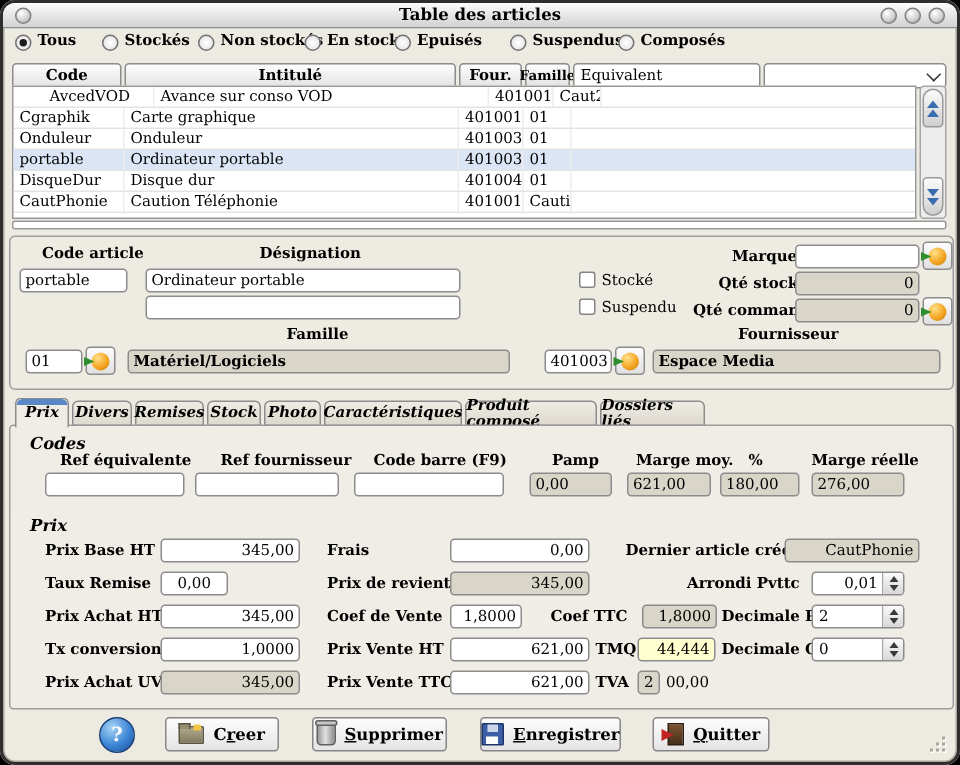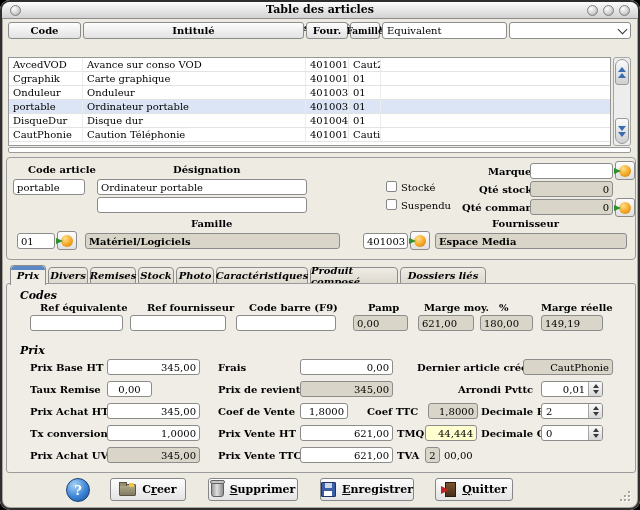--- a/index.html
+++ b/index.html
@@ -38,21 +38,21 @@
       background:radial-gradient(#ffffff,#dedede);border:1px solid #737373;}
   .radio.sel::after{content:"";display:block;width:5px;height:5px;border-radius:50%;background:#1d1d1d;margin:2px auto;}
   .spin{position:absolute;height:16px;box-sizing:border-box;background:#fff;border:1px solid #8c8c8c;border-radius:3px;
       font-size:10px;display:flex;align-items:center;padding-left:4px;}
   .spin .btns{position:absolute;right:0;top:0;bottom:0;width:13px;border-left:1px solid #a5a5a5;
       background:linear-gradient(#fafafa,#d8d8d8);border-radius:0 2px 2px 0;
       display:flex;flex-direction:column;align-items:center;justify-content:center;gap:2px;}
   .tup{border-left:3px solid transparent;border-right:3px solid transparent;border-bottom:4px solid #3a3a3a;}
   .tdn{border-left:3px solid transparent;border-right:3px solid transparent;border-top:4px solid #3a3a3a;}
   
-  .th{position:absolute;top:22px;height:17px;box-sizing:border-box;border:1px solid #8c8c8c;border-radius:3px;
+  .th{position:absolute;top:42px;height:17px;box-sizing:border-box;border:1px solid #8c8c8c;border-radius:3px;
       background:linear-gradient(#fdfdfd,#e2e2e2);display:flex;align-items:center;justify-content:center;
       font-size:10px;font-weight:bold;}
   .th.combo{background:#fff;justify-content:flex-start;padding:0 4px;font-weight:normal;}
   .tbl{position:absolute;left:8px;top:57px;width:603px;height:89px;background:#fff;border:1px solid #979797;box-sizing:border-box;}
   .tr{position:relative;width:100%;height:14px;box-sizing:border-box;border-bottom:1px solid #e3e3e3;display:flex;font-size:10px;}
   .tr.sel{background:#dbe5f5;}
   .td{box-sizing:border-box;padding:0 0 0 4px;border-right:1px solid #ececec;line-height:13px;
       white-space:nowrap;overflow:hidden;}
   .sb{position:absolute;left:613px;top:57px;width:18px;height:89px;background:#ededed;border:1px solid #a5a5a5;
       box-sizing:border-box;border-radius:3px;}
@@ -124,21 +124,21 @@
   <div class="th" style="left:83px;width:221px;">Intitulé</div>
   <div class="th" style="left:306px;width:42px;">Four.</div>
   <div class="th" style="left:350px;width:30px;font-size:9px;">Famille</div>
   <div class="th combo" style="left:382px;width:125px;">Equivalent</div>
   <div class="th combo" style="left:509px;width:122px;">
     <span class="chev combochev"></span>
   </div>
 
   <div class="tbl">
     <div class="tr">
-      <span class="td" style="width:74px;">AvcedVOD</span>
+      <span class="td" style="width:74px;margin-left:20px;">AvcedVOD</span>
       <span class="td" style="width:223px;">Avance sur conso VOD</span>
       <span class="td" style="width:43px;">401001</span>
       <span class="td" style="width:32px;">Caut2</span>
       <span class="td" style="flex:1;border-right:none;"></span>
     </div>
     <div class="tr">
       <span class="td" style="width:74px;">Cgraphik</span>
       <span class="td" style="width:223px;">Carte graphique</span>
       <span class="td" style="width:43px;">401001</span>
       <span class="td" style="width:32px;">01</span>
@@ -221,39 +221,39 @@
     </div>
   <div class="inp ro b" style="left:435px;top:233px;width:192px;">Espace Media</div>
 
   <div class="tab active" style="left:10px;width:36px;">Prix</div>
   <div class="tab" style="left:48px;width:40px;">Divers</div>
   <div class="tab" style="left:90px;width:46px;">Remises</div>
   <div class="tab" style="left:138px;width:36px;">Stock</div>
   <div class="tab" style="left:176px;width:38px;">Photo</div>
   <div class="tab" style="left:216px;width:92px;">Caractéristiques</div>
   <div class="tab" style="left:310px;width:88px;">Produit composé</div>
-  <div class="tab" style="left:400px;width:86px;">Dossiers liés</div>
+  <div class="tab" style="left:400px;width:70px;">Dossiers liés</div>
 
   <div class="panel"></div>
 
   <span class="sect" style="left:20px;top:289px;">Codes</span>
   <span class="lbl" style="left:40px;top:302px;">Ref équivalente</span>
   <div class="inp" style="left:30px;top:315px;width:93px;"></div>
   <span class="lbl" style="left:147px;top:302px;">Ref fournisseur</span>
   <div class="inp" style="left:130px;top:315px;width:96px;"></div>
   <span class="lbl" style="left:249px;top:302px;">Code barre (F9)</span>
   <div class="inp" style="left:236px;top:315px;width:100px;"></div>
   <span class="lbl" style="left:368px;top:302px;">Pamp</span>
   <div class="inp ro" style="left:353px;top:315px;width:55px;">0,00</div>
   <span class="lbl" style="left:424px;top:302px;">Marge moy.</span>
   <div class="inp ro" style="left:418px;top:315px;width:56px;">621,00</div>
   <span class="lbl" style="left:499px;top:302px;">%</span>
   <div class="inp ro" style="left:480px;top:315px;width:53px;">180,00</div>
   <span class="lbl" style="left:541px;top:302px;">Marge réelle</span>
-  <div class="inp ro" style="left:541px;top:315px;width:62px;">149,19</div>
+  <div class="inp ro" style="left:541px;top:315px;width:62px;">276,00</div>
 
   <span class="sect" style="left:20px;top:344px;">Prix</span>
 
   <span class="lbl" style="left:30px;top:362px;">Prix Base HT</span>
   <div class="inp num" style="left:107px;top:359px;width:93px;">345,00</div>
   <span class="lbl" style="left:218px;top:362px;">Frais</span>
   <div class="inp num" style="left:300px;top:359px;width:93px;">0,00</div>
   <span class="lbl" style="left:417px;top:362px;">Dernier article crée</span>
   <div class="inp ro num" style="left:523px;top:359px;width:90px;">CautPhonie</div>
 

